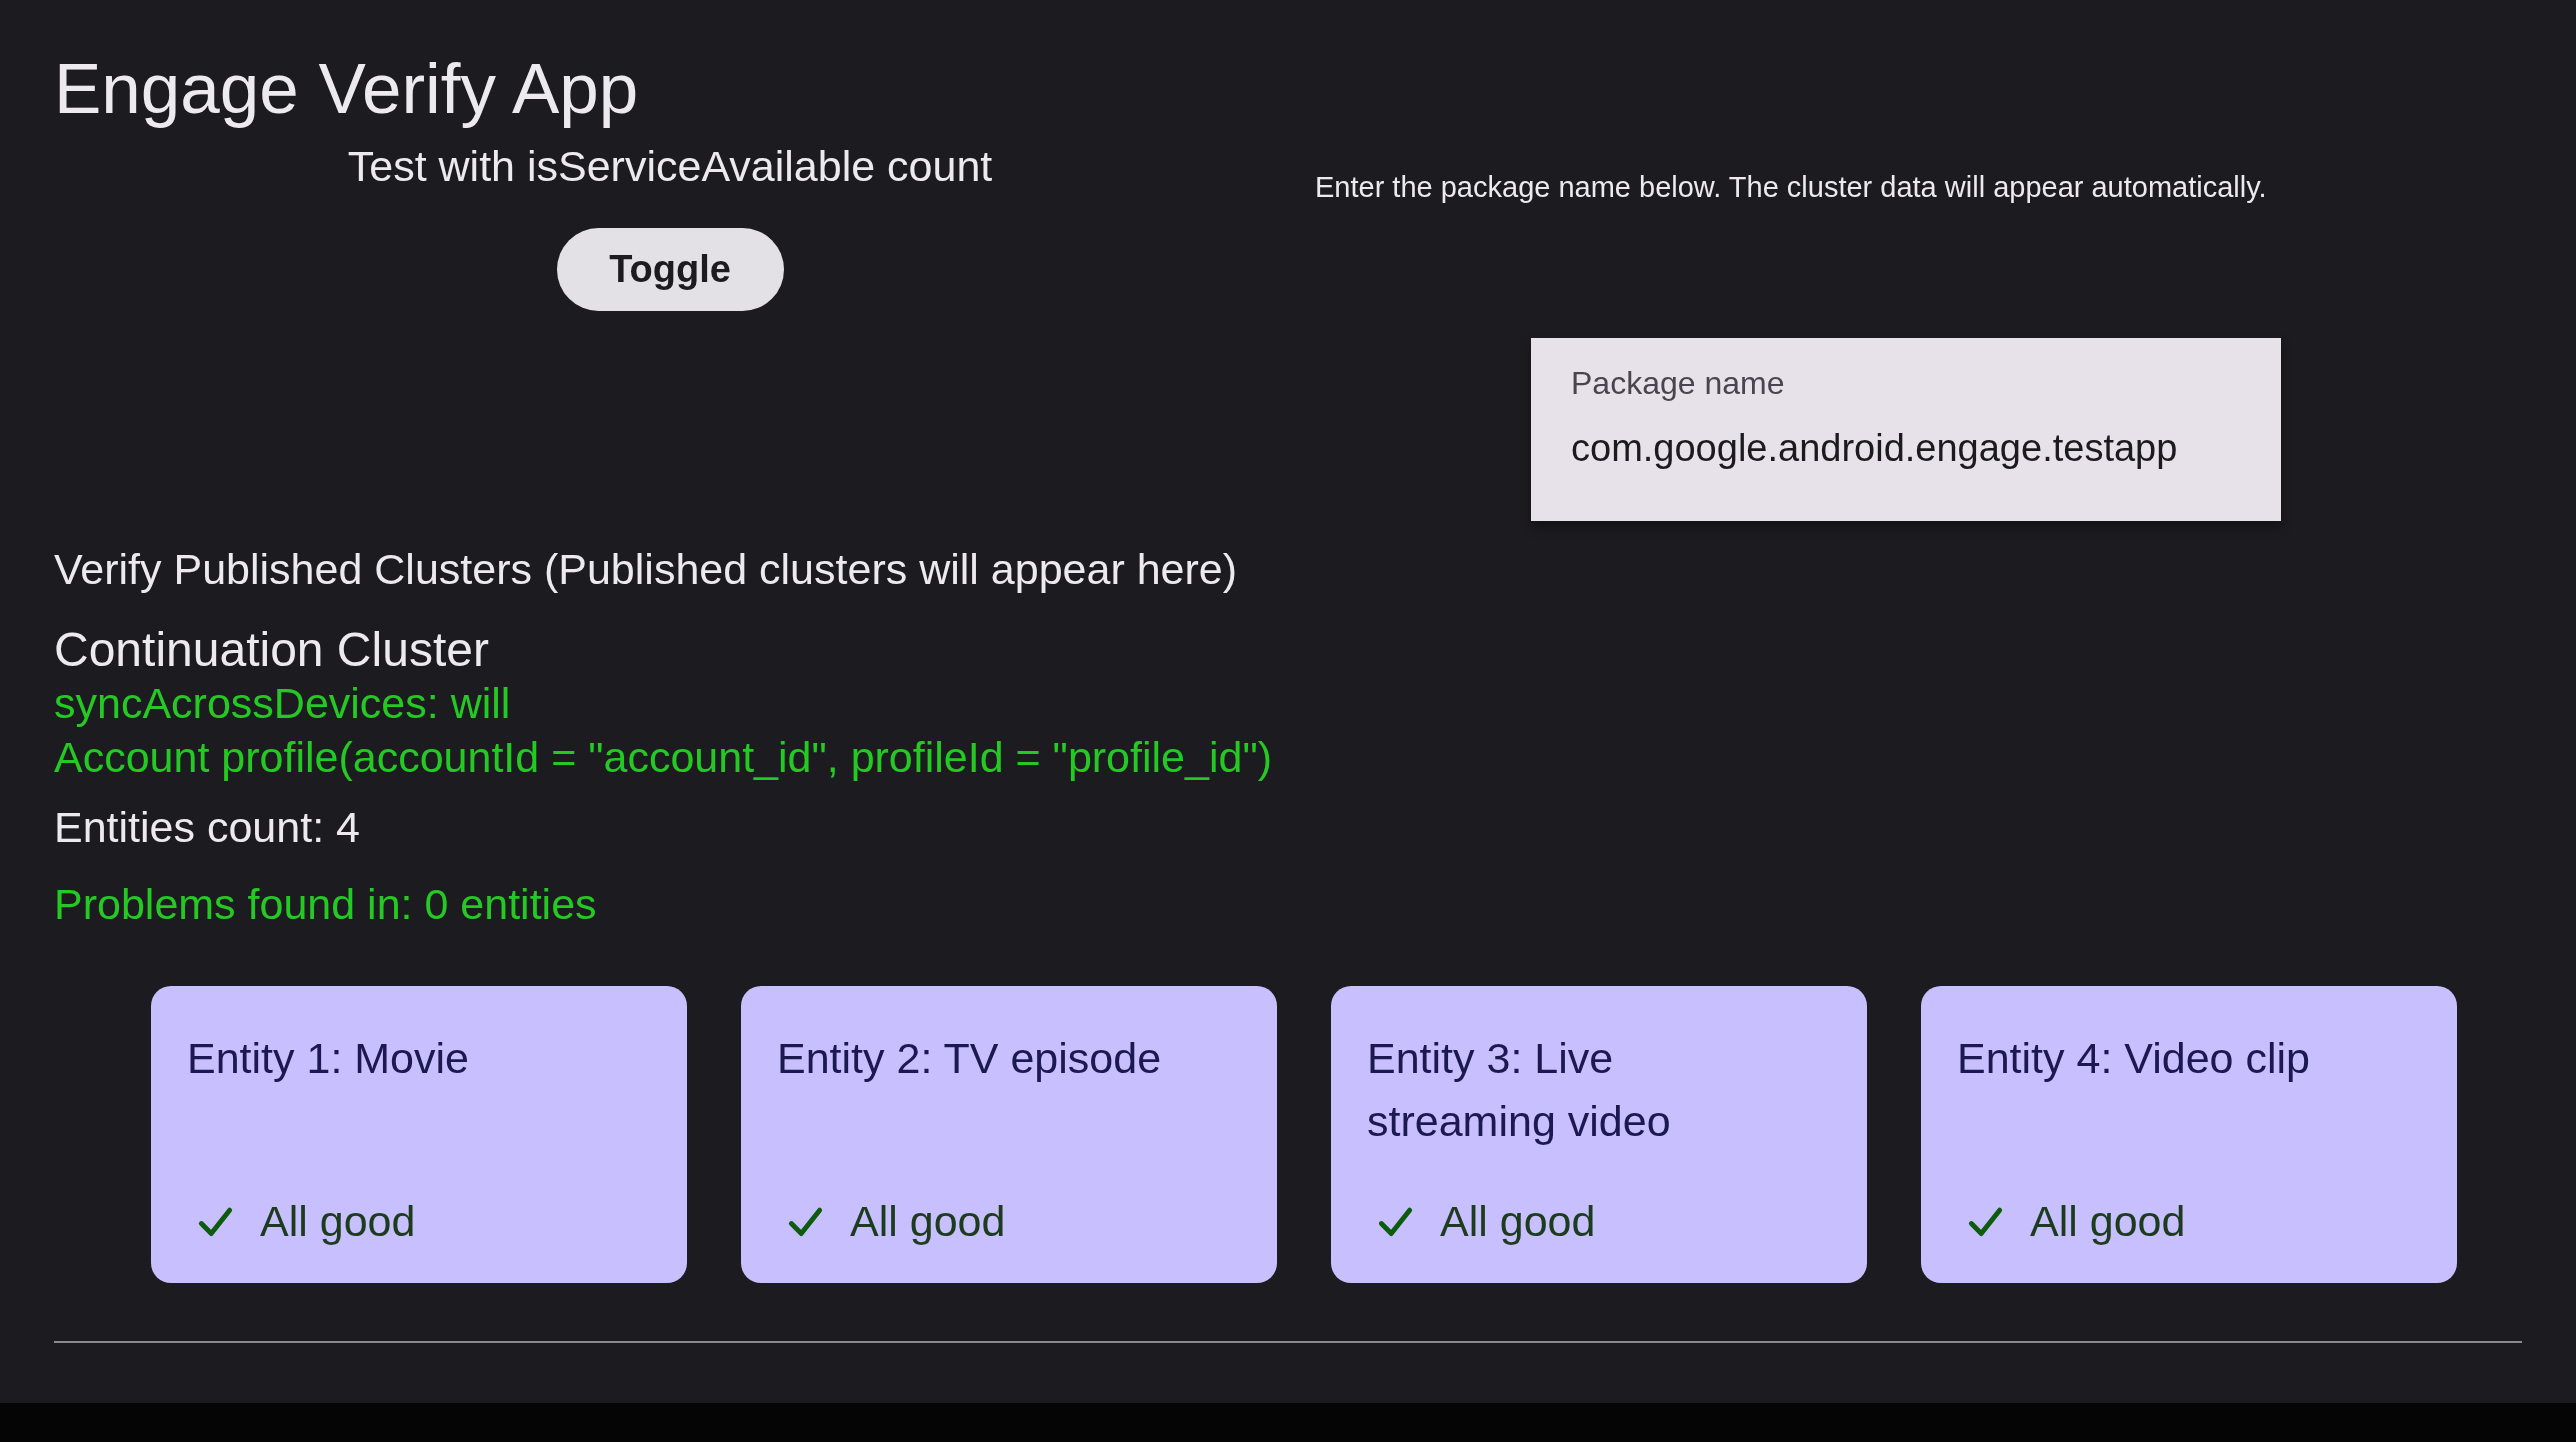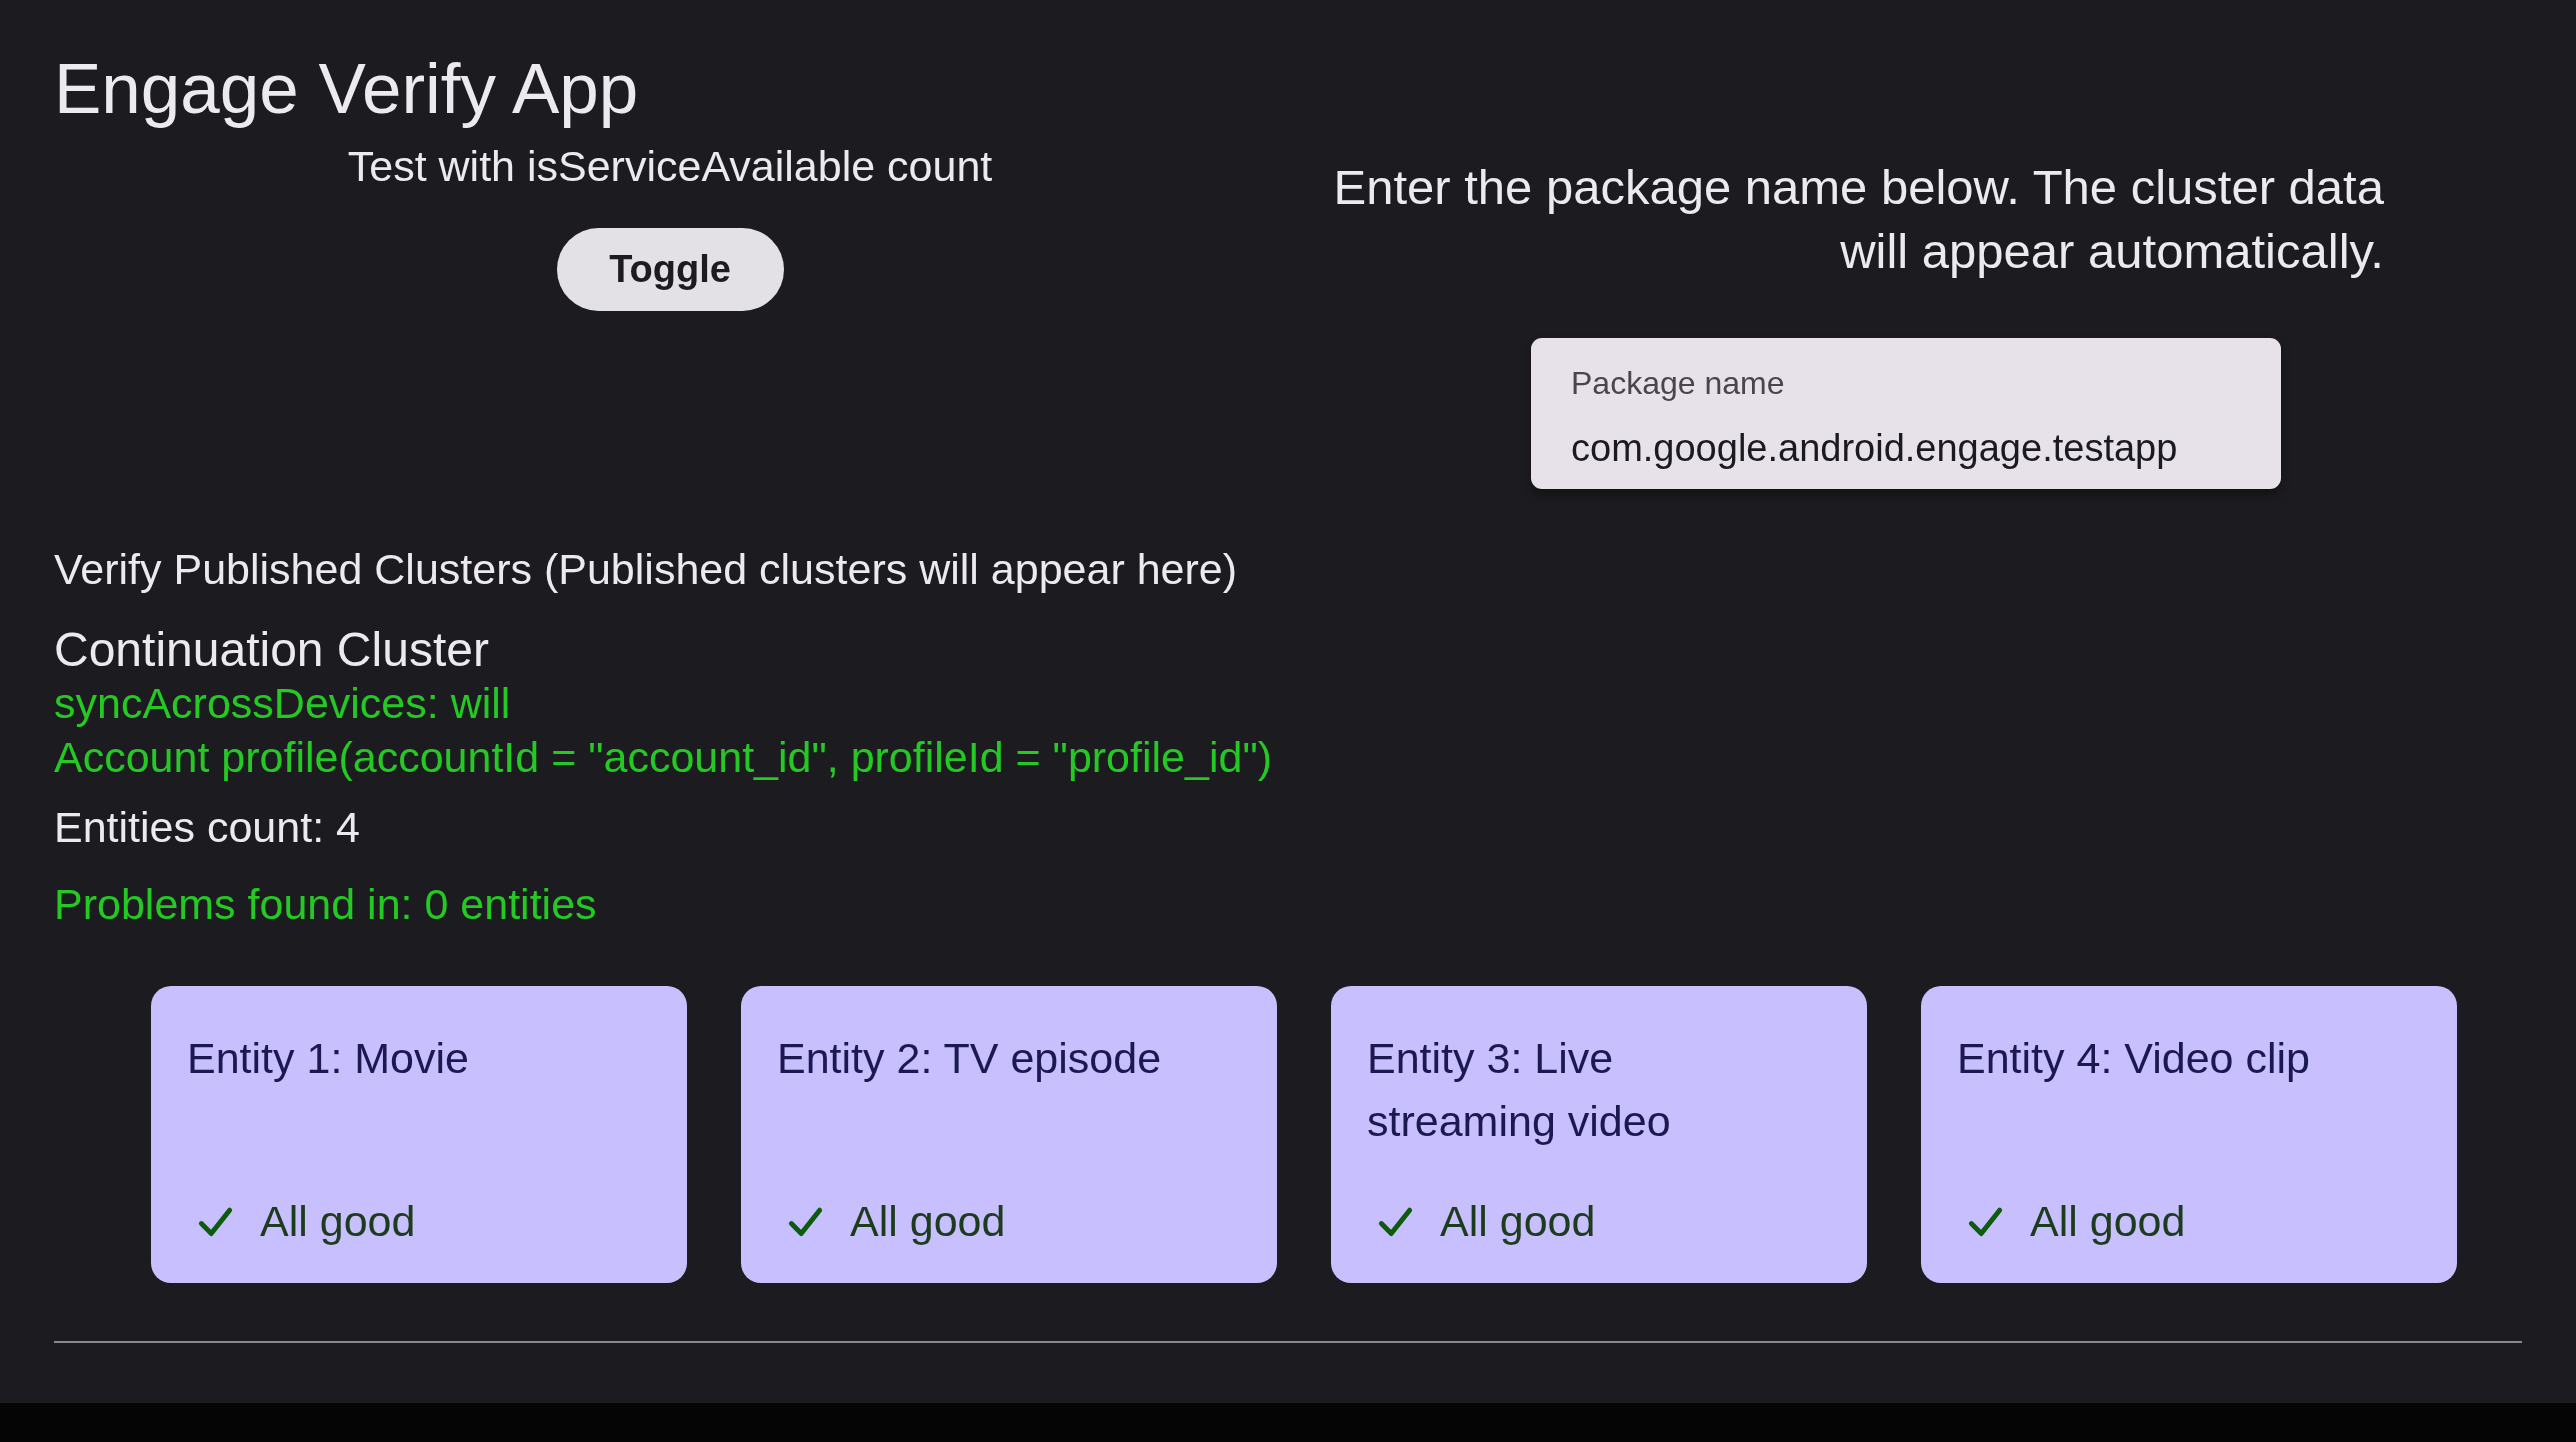--- a/index.html
+++ b/index.html
@@ -48,35 +48,34 @@
     font-size: 38px;
     font-weight: bold;
     cursor: pointer;
   }
   
   .instructions {
     position: absolute;
     left: 1315px;
     top: 155px;
     width: 1069px;
-    font-size: 49px;
+    font-size: 29px;
     line-height: 64px;
     color: var(--text, #eceaee);
-    text-align: right;
   }
   .package-field {
     position: absolute;
     left: 1531px;
     top: 338px;
     width: 750px;
-    height: 151px;
+    height: 183px;
     box-sizing: border-box;
     padding: 27px 28.5px 0 40px;
     background: var(--field-bg, #e7e1e9);
-    border-radius: 11px;
+    border-radius: 0;
     box-shadow: 0 5.7px 10px rgba(0,0,0,0.35);
     cursor: text;
   }
   .field-label {
     font-size: 32px;
     color: var(--field-label, #49454e);
   }
   .field-input {
     display: block;
     margin-top: 25px;

